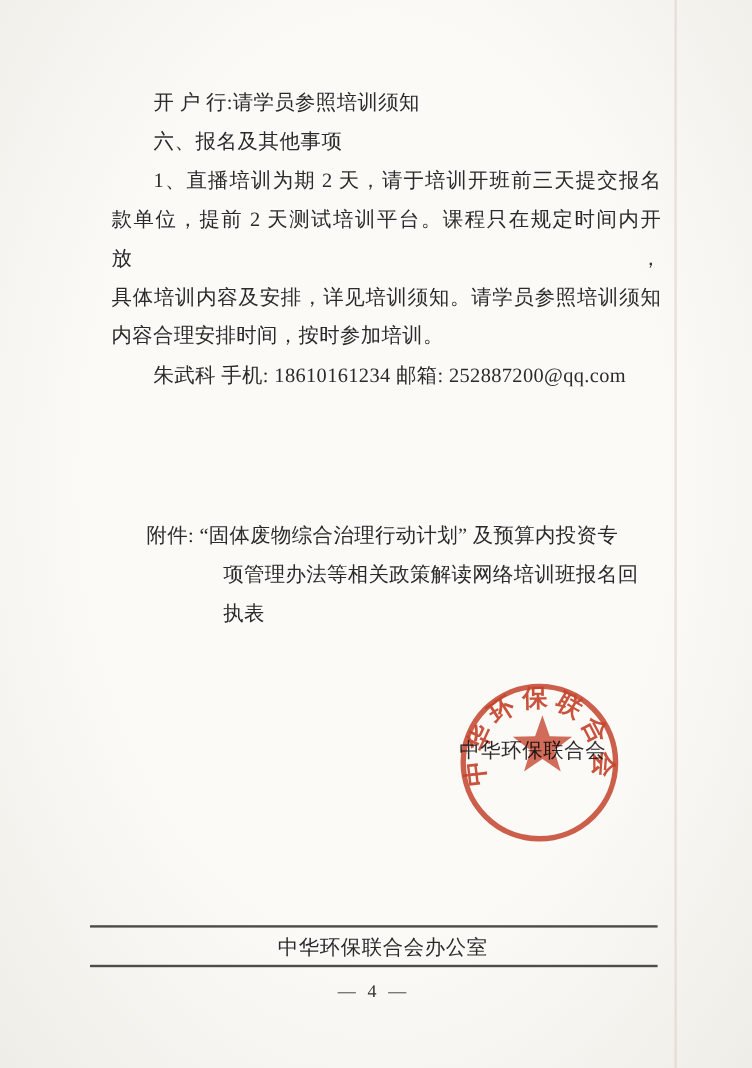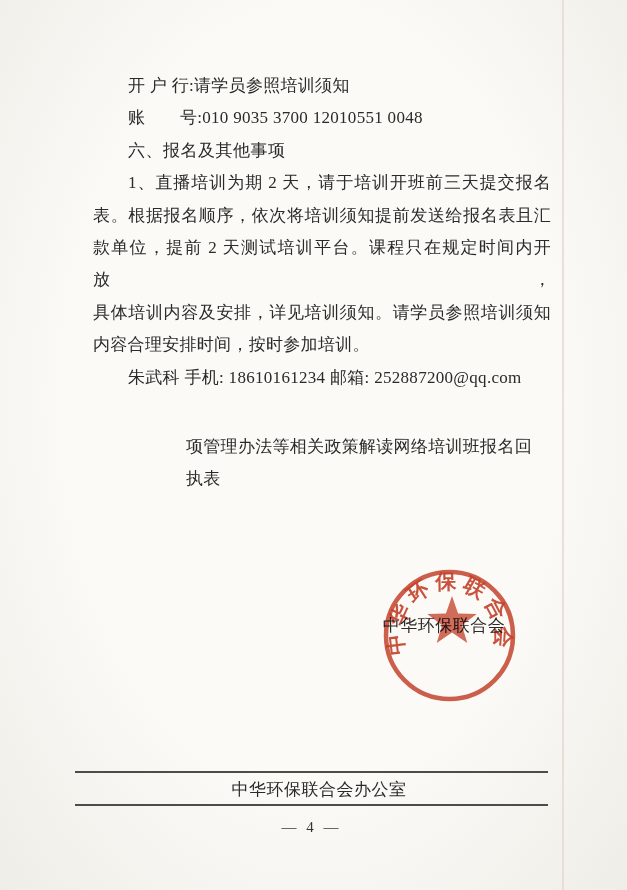--- a/index.html
+++ b/index.html
@@ -70,31 +70,30 @@
 </style>
 </head>
 <body>
 
 <div class="page">
 
   <div class="scanline"></div>
 
   <div class="content">
     <div class="line indent">开 户 行:请学员参照培训须知</div>
-    <div class="line indent">账　　号:010 9035 3700 12010551 0048</div>
     <div class="line indent hei">六、报名及其他事项</div>
     <div class="jline indent">1、直播培训为期 2 天，请于培训开班前三天提交报名</div>
-    <div class="jline">表。根据报名顺序，依次将培训须知提前发送给报名表且汇</div>
     <div class="jline">款单位，提前 2 天测试培训平台。课程只在规定时间内开放，</div>
     <div class="jline">具体培训内容及安排，详见培训须知。请学员参照培训须知</div>
     <div class="line">内容合理安排时间，按时参加培训。</div>
     <div class="line indent">朱武科 手机: 18610161234  邮箱: 252887200@qq.com</div>
   </div>
 
   <div class="attachment">
+    <div class="line">附件: “固体废物综合治理行动计划” 及预算内投资专</div>
     <div class="att-cont">
       <div class="line">项管理办法等相关政策解读网络培训班报名回</div>
       <div class="line">执表</div>
     </div>
   </div>
 
   <div class="signoff">
     <div>中华环保联合会</div>
   </div>
 

